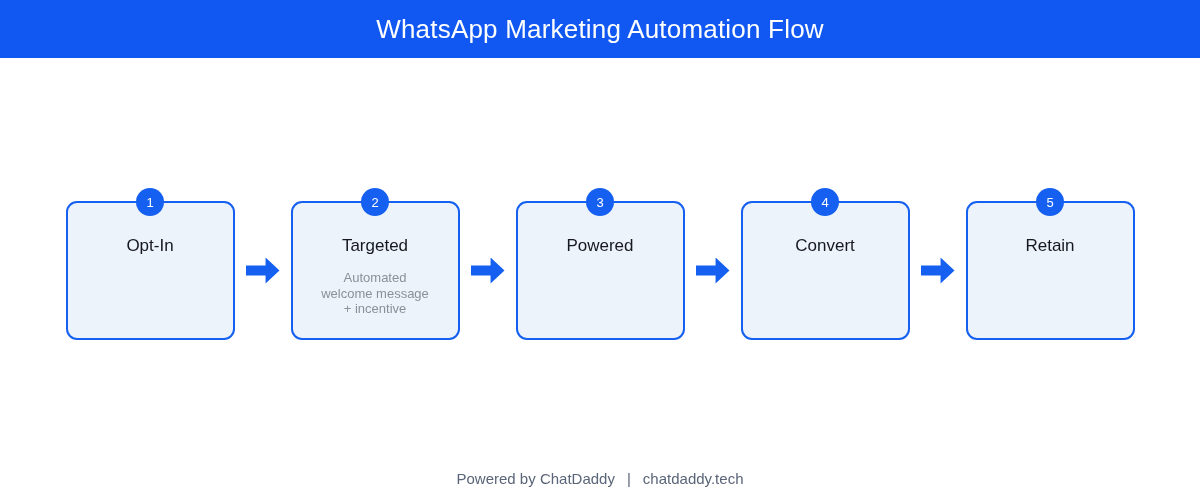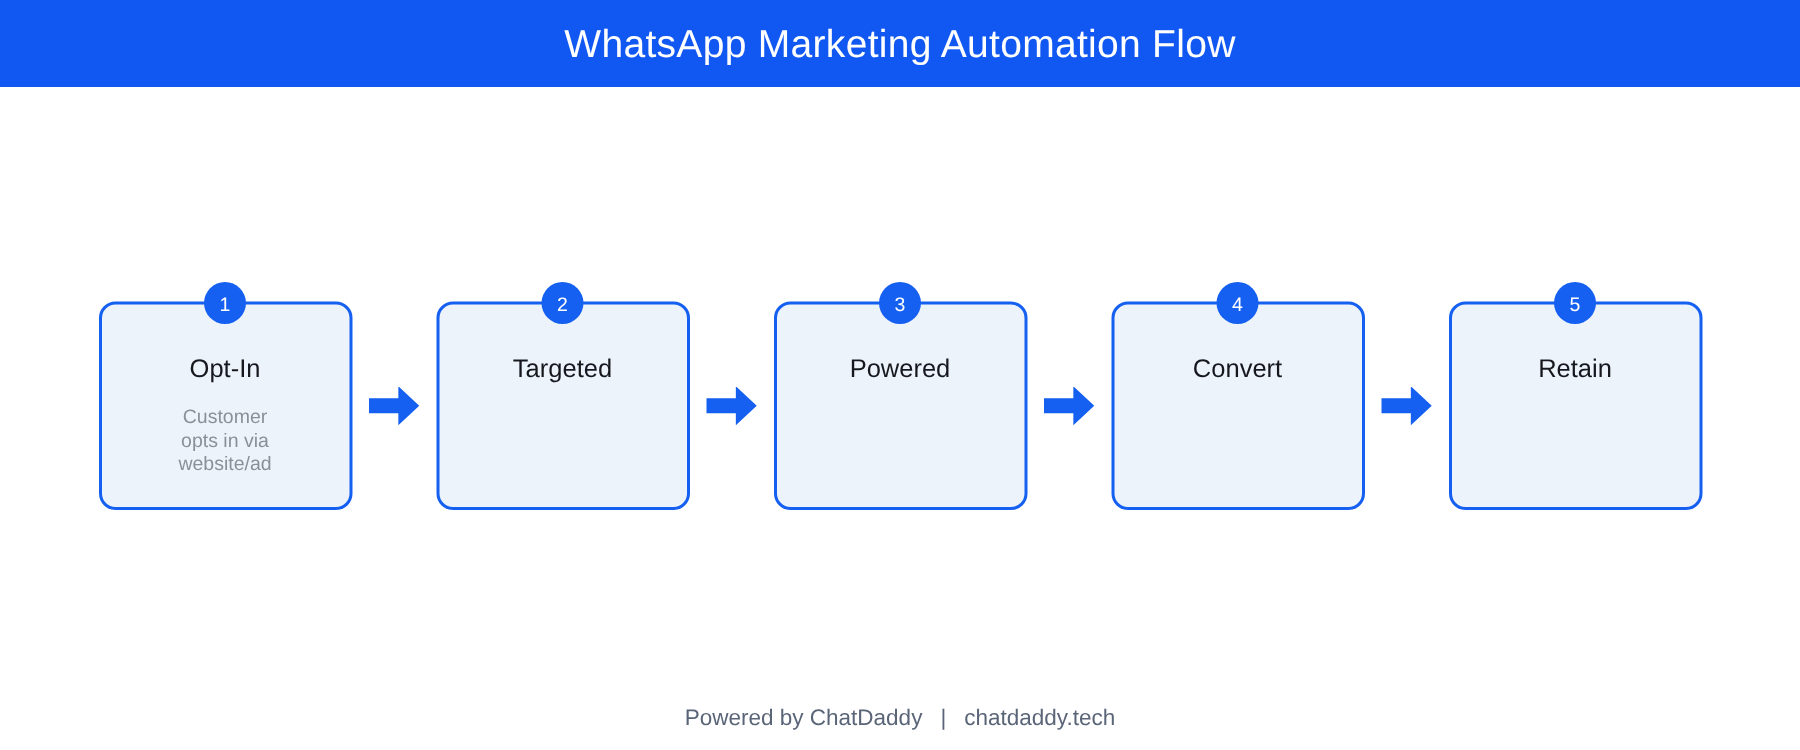--- a/index.html
+++ b/index.html
@@ -127,32 +127,32 @@
 
 <div class="header">
   <div class="header-title">WhatsApp Marketing Automation Flow</div>
 </div>
 
 <div class="flow">
 
   <div class="step">
     <div class="badge">1</div>
     <div class="step-title">Opt-In</div>
-    <div class="step-desc">Customer
-opts in via
-website/ad</div>
   </div>
 
   <div class="arrow-wrap">
     <div class="arrow"></div>
   </div>
 
   <div class="step">
     <div class="badge">2</div>
     <div class="step-title">Targeted</div>
+    <div class="step-desc">Automated
+welcome message
++ incentive</div>
   </div>
 
   <div class="arrow-wrap">
     <div class="arrow"></div>
   </div>
 
   <div class="step">
     <div class="badge">3</div>
     <div class="step-title">Powered</div>
   </div>

